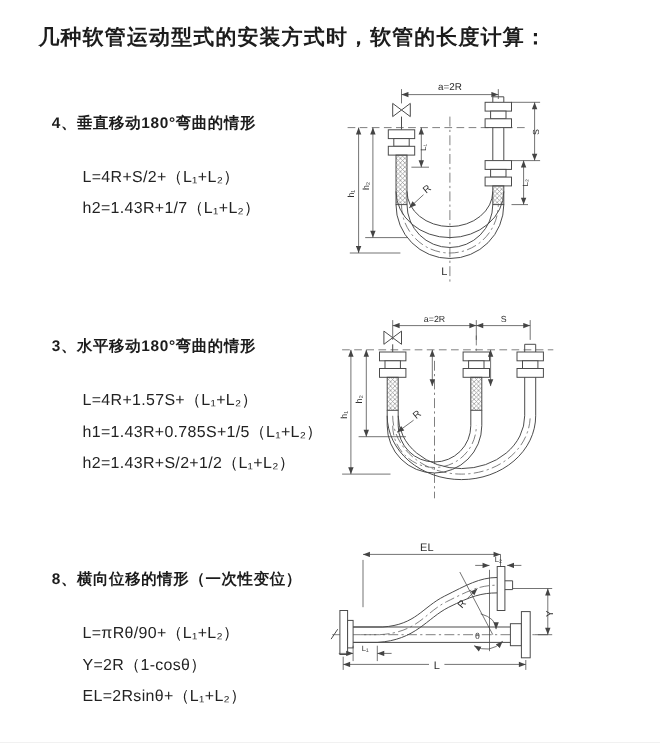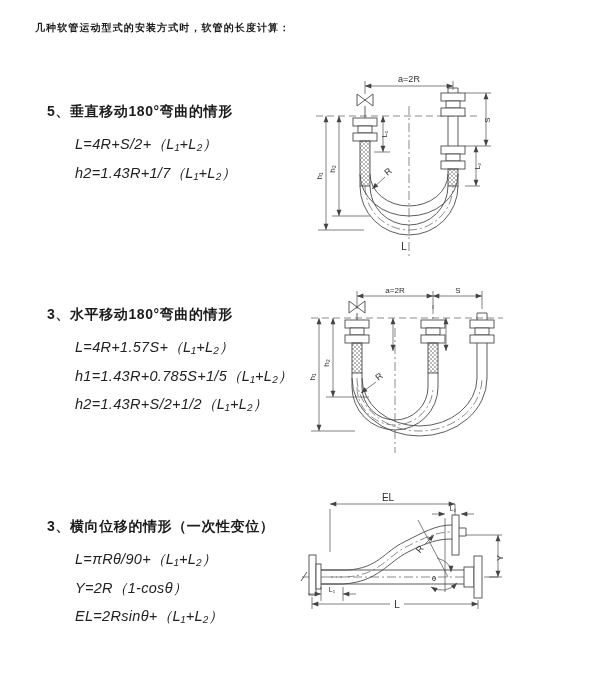--- a/index.html
+++ b/index.html
@@ -2,27 +2,27 @@
 <html><head>
 <meta charset="utf-8">
 <style>
   html,body{margin:0;padding:0;background:#e8e8e8;}
   .page{
     position:relative;width:600px;height:675px;background:#ffffff;
     font-family:"Liberation Sans","DejaVu Sans",sans-serif;color:#1c1c1c;
     overflow:hidden;margin:0 auto;
   }
   .title{
-    position:absolute;left:35px;top:21px;font-size:10px;font-weight:700;
+    position:absolute;left:35px;top:21px;font-size:19px;font-weight:700;
     letter-spacing:1.1px;white-space:nowrap;
   }
   .section{position:absolute;left:47px;width:260px;}
   .sec1{top:103px;} .sec2{top:306px;} .sec3{top:518px;}
   .sec-heading{font-size:14px;font-weight:700;letter-spacing:0.6px;white-space:nowrap;}
-  .formulas{margin:9px 0 0 0;padding:0 0 0 28px;list-style:none;font-style:italic;}
+  .formulas{margin:26px 0 0 0;padding:0 0 0 28px;list-style:none;}
   .formulas li{
     font-size:14.5px;line-height:28.5px;letter-spacing:0.3px;white-space:nowrap;
     font-weight:500;color:#222;
   }
   .diagram{position:absolute;}
   .dg1{left:308px;top:68px;}
   .dg2{left:303px;top:283px;}
   .dg3{left:298px;top:490px;}
   svg{display:block;}
   svg text{fill:#2d2d2d;font-family:"Liberation Sans","DejaVu Sans",sans-serif;}
@@ -33,38 +33,38 @@
   .dl{stroke:#5a5a5a;stroke-width:0.7;fill:none;stroke-dasharray:7 4;}
 </style>
 </head>
 <body>
 
 <div class="page">
 
   <div class="title">几种软管运动型式的安装方式时，软管的长度计算：</div>
 
   <div class="section sec1">
-    <div class="sec-heading">5、垂直移动180°弯曲的情形</div>
+    <div class="sec-heading">4、垂直移动180°弯曲的情形</div>
     <ul class="formulas">
       <li>L=4R+S/2+（L₁+L₂）</li>
       <li>h2=1.43R+1/7（L₁+L₂）</li>
     </ul>
   </div>
 
   <div class="section sec2">
     <div class="sec-heading">3、水平移动180°弯曲的情形</div>
     <ul class="formulas">
       <li>L=4R+1.57S+（L₁+L₂）</li>
       <li>h1=1.43R+0.785S+1/5（L₁+L₂）</li>
       <li>h2=1.43R+S/2+1/2（L₁+L₂）</li>
     </ul>
   </div>
 
   <div class="section sec3">
-    <div class="sec-heading">3、横向位移的情形（一次性变位）</div>
+    <div class="sec-heading">8、横向位移的情形（一次性变位）</div>
     <ul class="formulas">
       <li>L=πRθ/90+（L₁+L₂）</li>
       <li>Y=2R（1-cosθ）</li>
       <li>EL=2Rsinθ+（L₁+L₂）</li>
     </ul>
   </div>
 
   <div class="diagram dg1">
     <svg width="290" height="192" viewBox="0 0 290 192">
       <defs>

